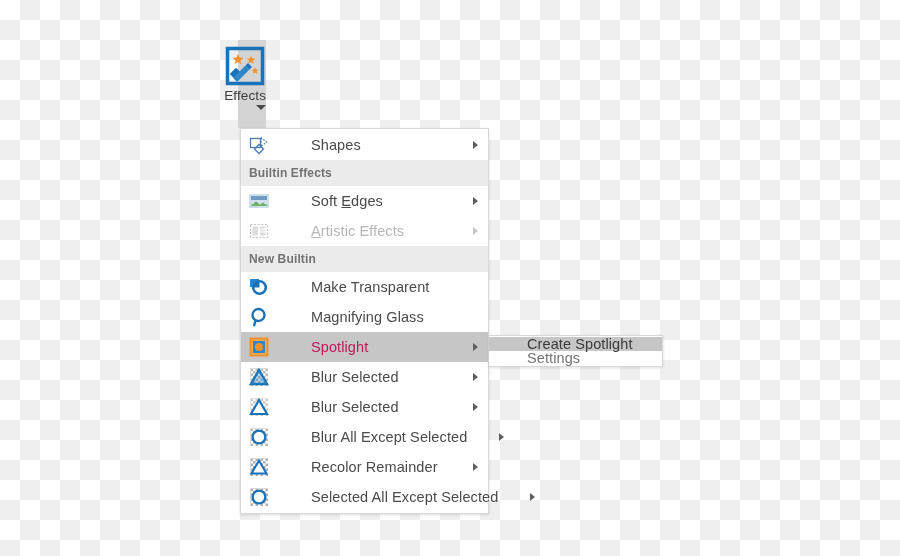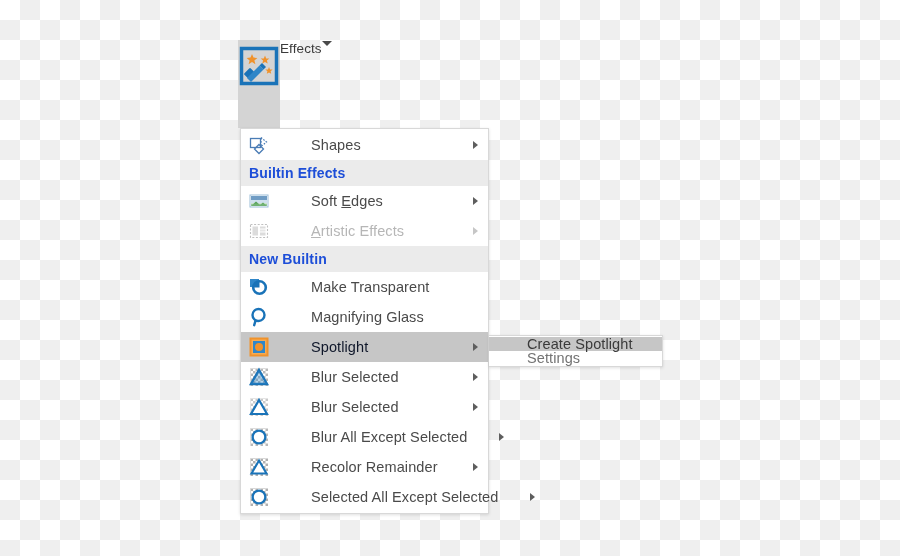--- a/index.html
+++ b/index.html
@@ -19,26 +19,26 @@
       linear-gradient(45deg, #efefef 25%, transparent 25%, transparent 75%, #efefef 75%, #efefef);
     background-size: 40px 40px;
     background-position: 0 0, 20px 20px;
   }
 
   
   #effects-button {
     position: absolute;
     left: 238px;
     top: 40px;
-    width: 42px;
+    width: 28px;
     height: 88px;
     background: #d4d4d4;
     display: flex;
-    flex-direction: row;
-    align-items: flex-start;
+    flex-direction: column;
+    align-items: flex-end;
     cursor: default;
     box-sizing: border-box;
   }
   #effects-button .eff-icon {
     margin-top: 5px;
     width: 42px;
     height: 42px;
     display: block;
   }
   #effects-button .eff-label {
@@ -99,33 +99,33 @@
     flex: 0 0 auto;
     width: 0; height: 0;
     border-top: 4.5px solid transparent;
     border-bottom: 4.5px solid transparent;
     border-left: 5.5px solid #5e5e5e;
   }
   .menu-item.disabled .mi-arrow { border-left-color: #c6c6c6; }
   .menu-item.highlighted {
     background: #c6c6c6;
   }
-  .menu-item.highlighted .mi-label { color: #0f172a; }
+  .menu-item.highlighted .mi-label { color: #be185d; }
 
   .menu-header {
     height: 26px;
     display: flex;
     align-items: center;
     background: #ebebeb;
     box-sizing: border-box;
   }
   .menu-header .mh-label {
-    font-size: 14px;
+    font-size: 12px;
     font-weight: bold;
-    color: #1d4ed8;
+    color: #737373;
     margin-left: 8px;
     letter-spacing: .15px;
   }
   .accel { text-decoration: underline; }
 
   
   #spotlight-submenu {
     position: absolute;
     left: 489px;
     top: 335px;

